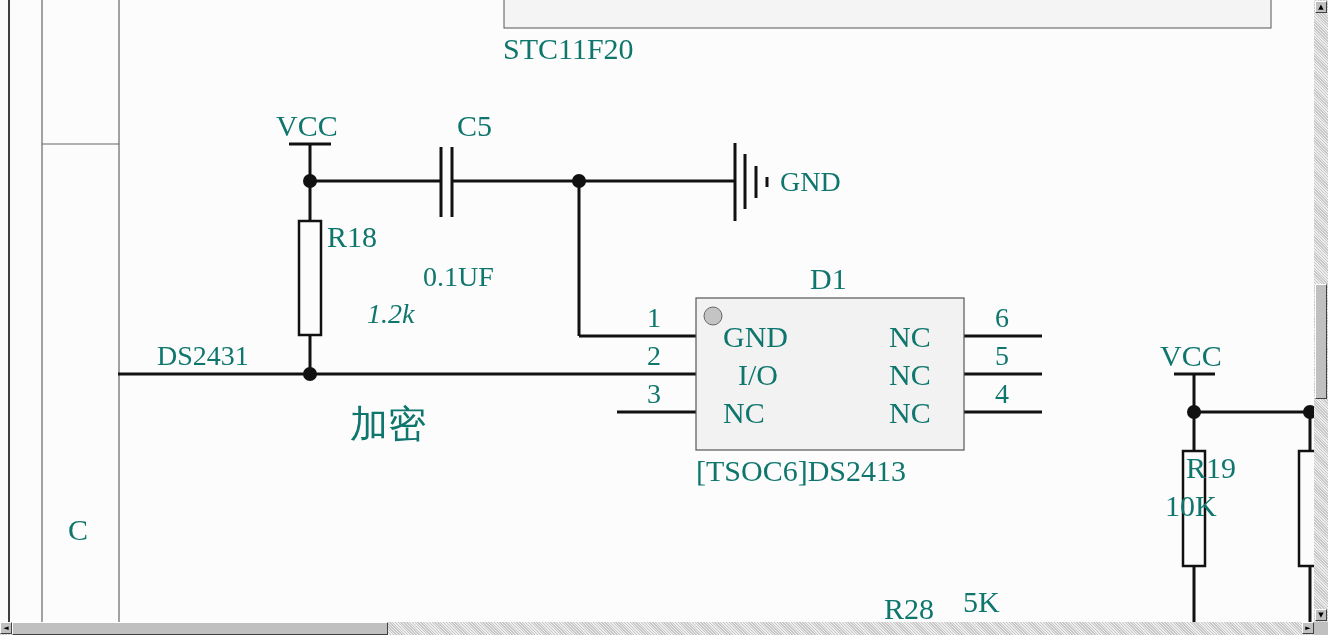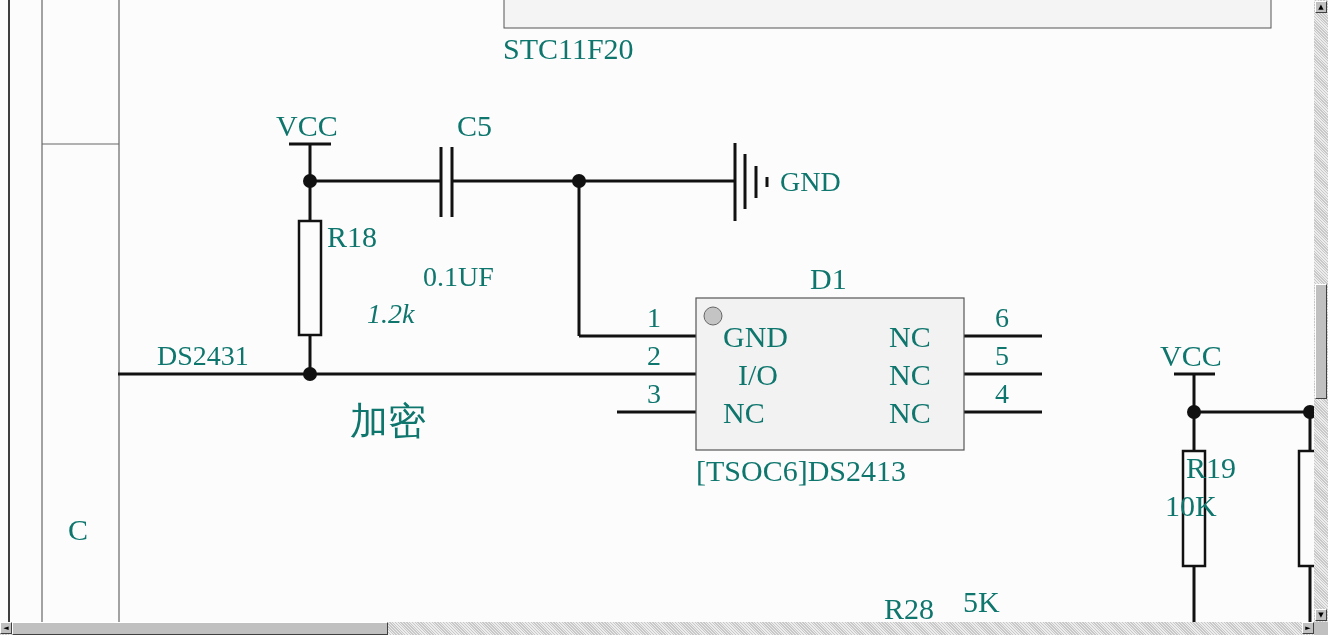--- a/index.html
+++ b/index.html
@@ -5,21 +5,21 @@
   html, body { margin: 0; padding: 0; }
   body {
     width: 1328px; height: 635px; overflow: hidden; position: relative;
     background: #fcfcfc;
     font-family: "Liberation Serif", serif;
   }
   #canvas { position: absolute; left: 0; top: 0; }
   .lbl { position: absolute; color: #0f766e; white-space: nowrap; line-height: 1; }
   .f28 { font-size: 28px; }
   .f30 { font-size: 30px; }
-  .cjk { font-family: Liberation Mono, monospace; font-size: 38px; font-weight: 300; }
+  .cjk { font-family: Liberation Sans, sans-serif; font-size: 38px; font-weight: 300; }
   
   .hscroll {
     position: absolute; left: 0; top: 622px; width: 1314px; height: 13px;
     background-color: #d8d8d8;
     background-image: repeating-linear-gradient(45deg, #c8c8c8 0 1px, #ececec 1px 2px);
   }
   .vscroll {
     position: absolute; left: 1314px; top: 0; width: 14px; height: 622px;
     background-color: #d8d8d8;
     background-image: repeating-linear-gradient(45deg, #c8c8c8 0 1px, #ececec 1px 2px);

